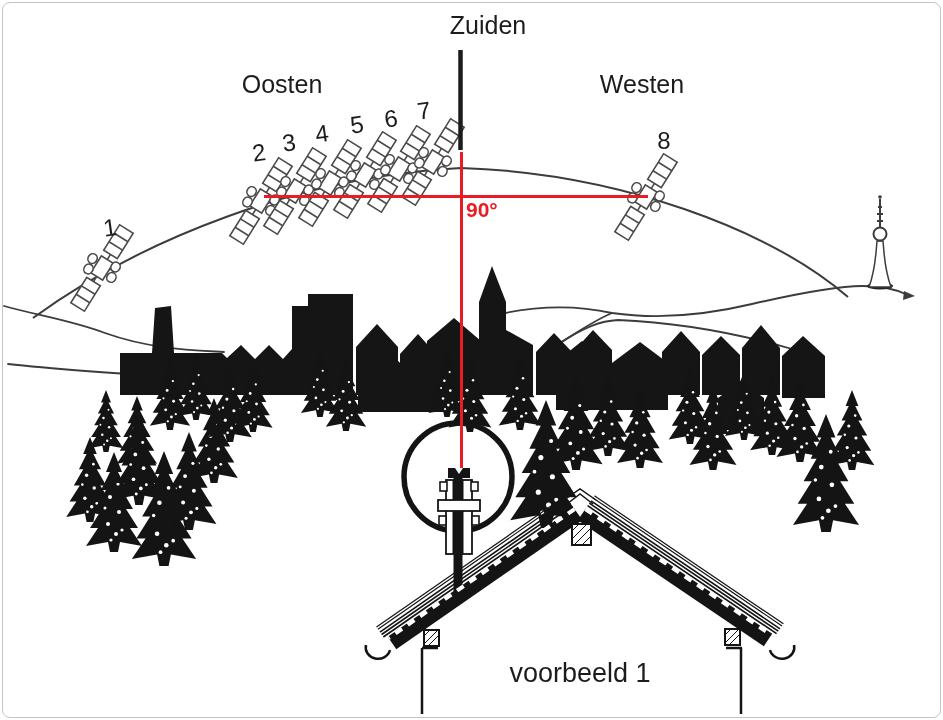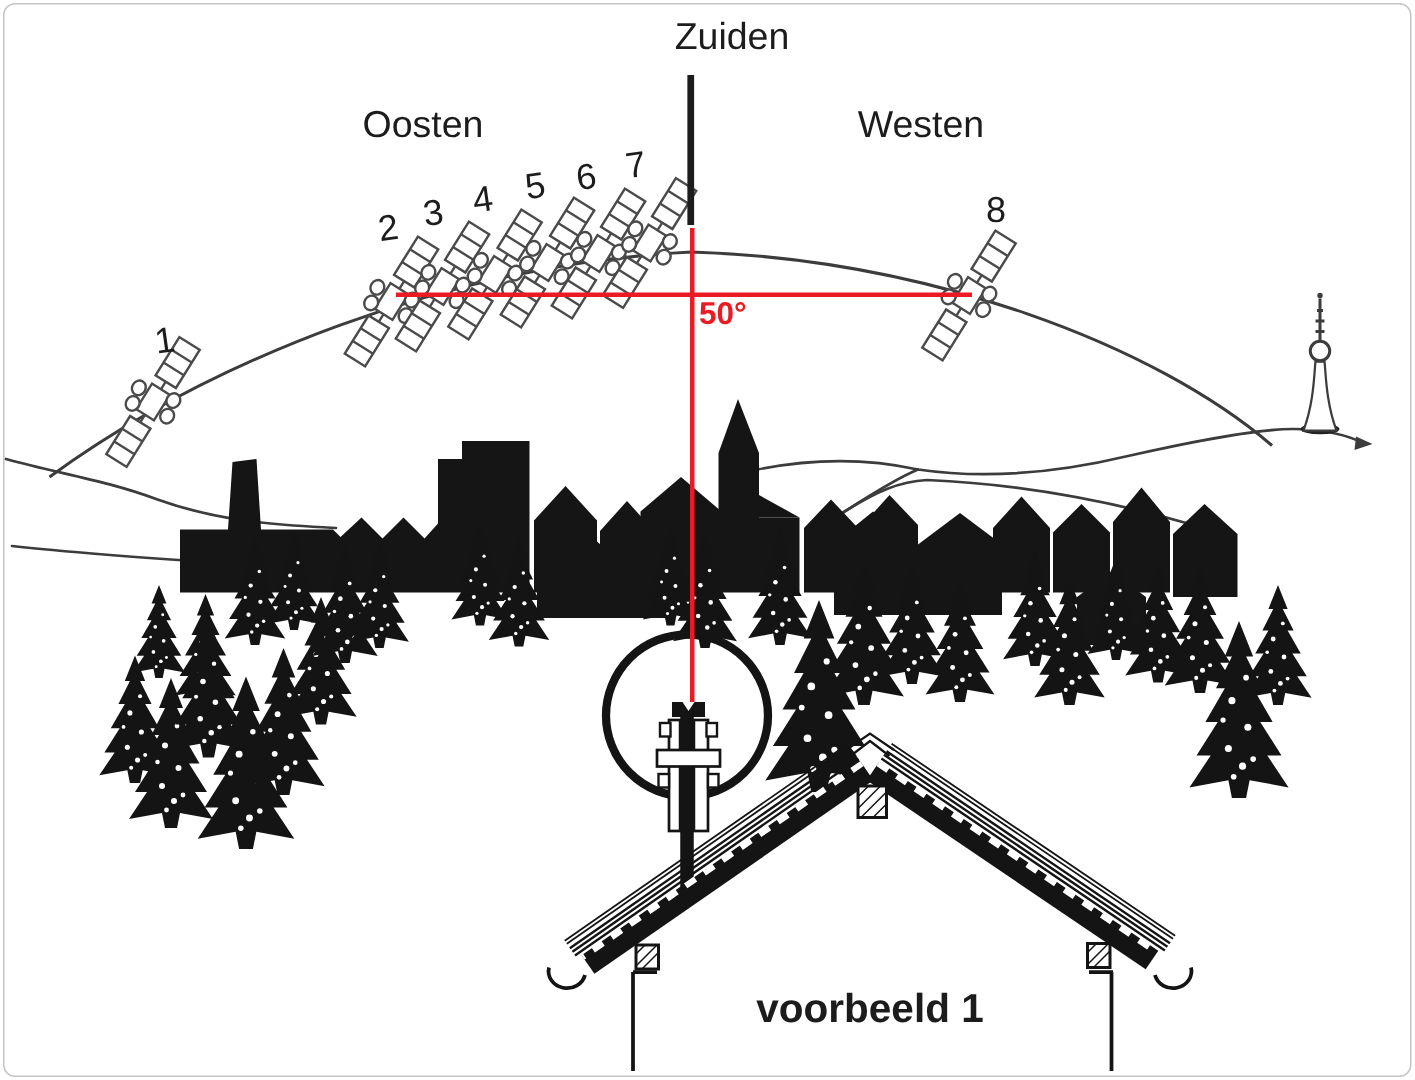--- a/index.html
+++ b/index.html
@@ -12,21 +12,21 @@
     border:1px solid #c4c4c4;border-radius:8px;
   }
   .lbl{
     position:absolute;color:#1c1c1c;white-space:nowrap;
     transform:translate(-50%,-50%);line-height:1;
   }
   .dir{font-size:25px;}
   .num{font-size:24px;transform:translate(-50%,-50%) rotate(-8deg);}
   .num.upright{transform:translate(-50%,-50%);}
   .angle{font-size:21px;font-weight:bold;color:#ea1b22;transform:none;}
-  .caption{font-size:27px;font-weight:bold;}
+  .caption{font-size:27px;font-weight:normal;}
   svg{position:absolute;left:0;top:0;}
 </style>
 </head>
 <body>
 
 <div class="frame"></div>
 
 <svg width="943" height="720" viewBox="0 0 943 720">
   <defs>
 
@@ -211,25 +211,25 @@
 
     <path d="M366,645 a12,11 0 0 0 24,5" fill="#fff" stroke="#141414" stroke-width="2.5"></path>
     <path d="M770,650 a12,11 0 0 0 24,-5" fill="#fff" stroke="#141414" stroke-width="2.5"></path>
 
     <path d="M422,648 H438 M422,648 V714 M726,648 H742 M741,648 V714" fill="none" stroke="#141414" stroke-width="2.5"></path>
   </g>
 </svg>
 
 <div class="lbl dir" style="left:488px;top:25px;">Zuiden</div>
 <div class="lbl dir" style="left:282px;top:84px;text-align:center;">Oosten</div>
-<div class="lbl dir" style="left:614px;top:84px;">Westen</div>
+<div class="lbl dir" style="left:642px;top:84px;">Westen</div>
 
 <div class="lbl num" style="left:110px;top:228px;">1</div>
 <div class="lbl num" style="left:259px;top:153px;">2</div>
 <div class="lbl num" style="left:289px;top:143px;">3</div>
 <div class="lbl num" style="left:322px;top:134px;">4</div>
 <div class="lbl num" style="left:357px;top:125px;">5</div>
 <div class="lbl num" style="left:391px;top:119px;">6</div>
 <div class="lbl num" style="left:424px;top:111px;">7</div>
 <div class="lbl num upright" style="left:664px;top:141px;">8</div>
 
-<div class="lbl angle" style="left:466px;top:199px;">50°</div>
+<div class="lbl angle" style="left:466px;top:199px;">90°</div>
 <div class="lbl caption" style="left:580px;top:673px;">voorbeeld 1</div>
 
 </body></html>

